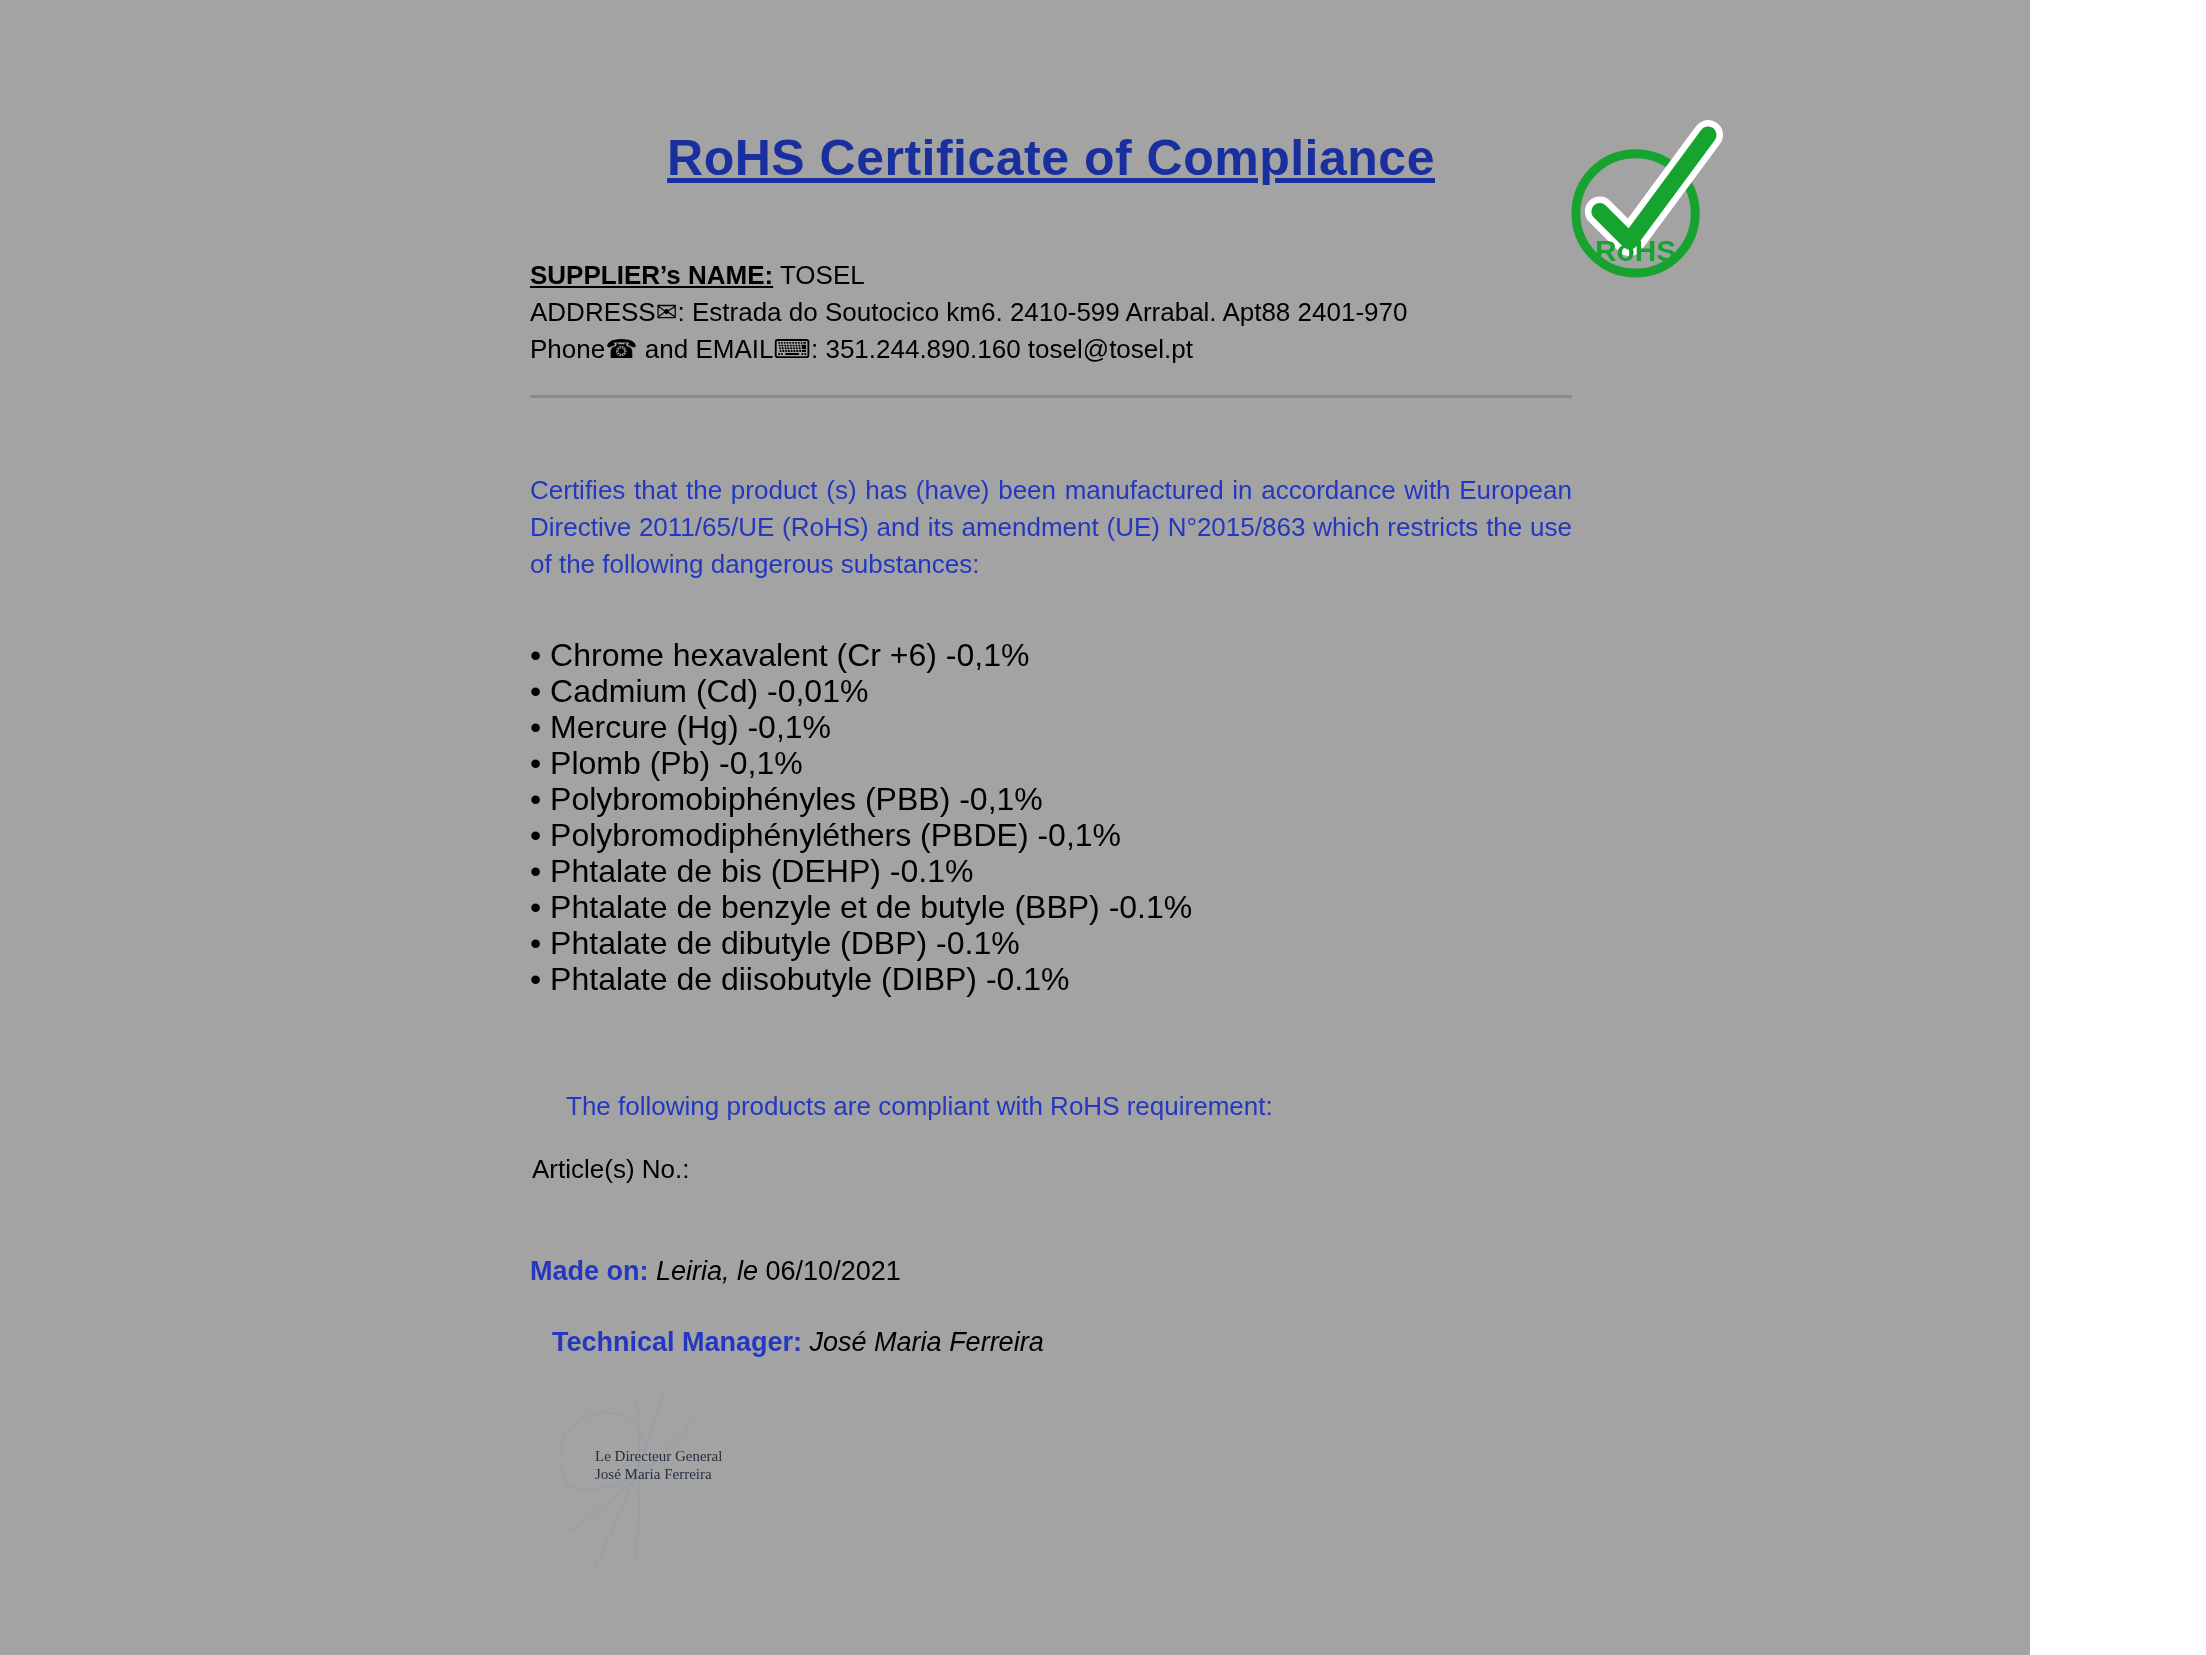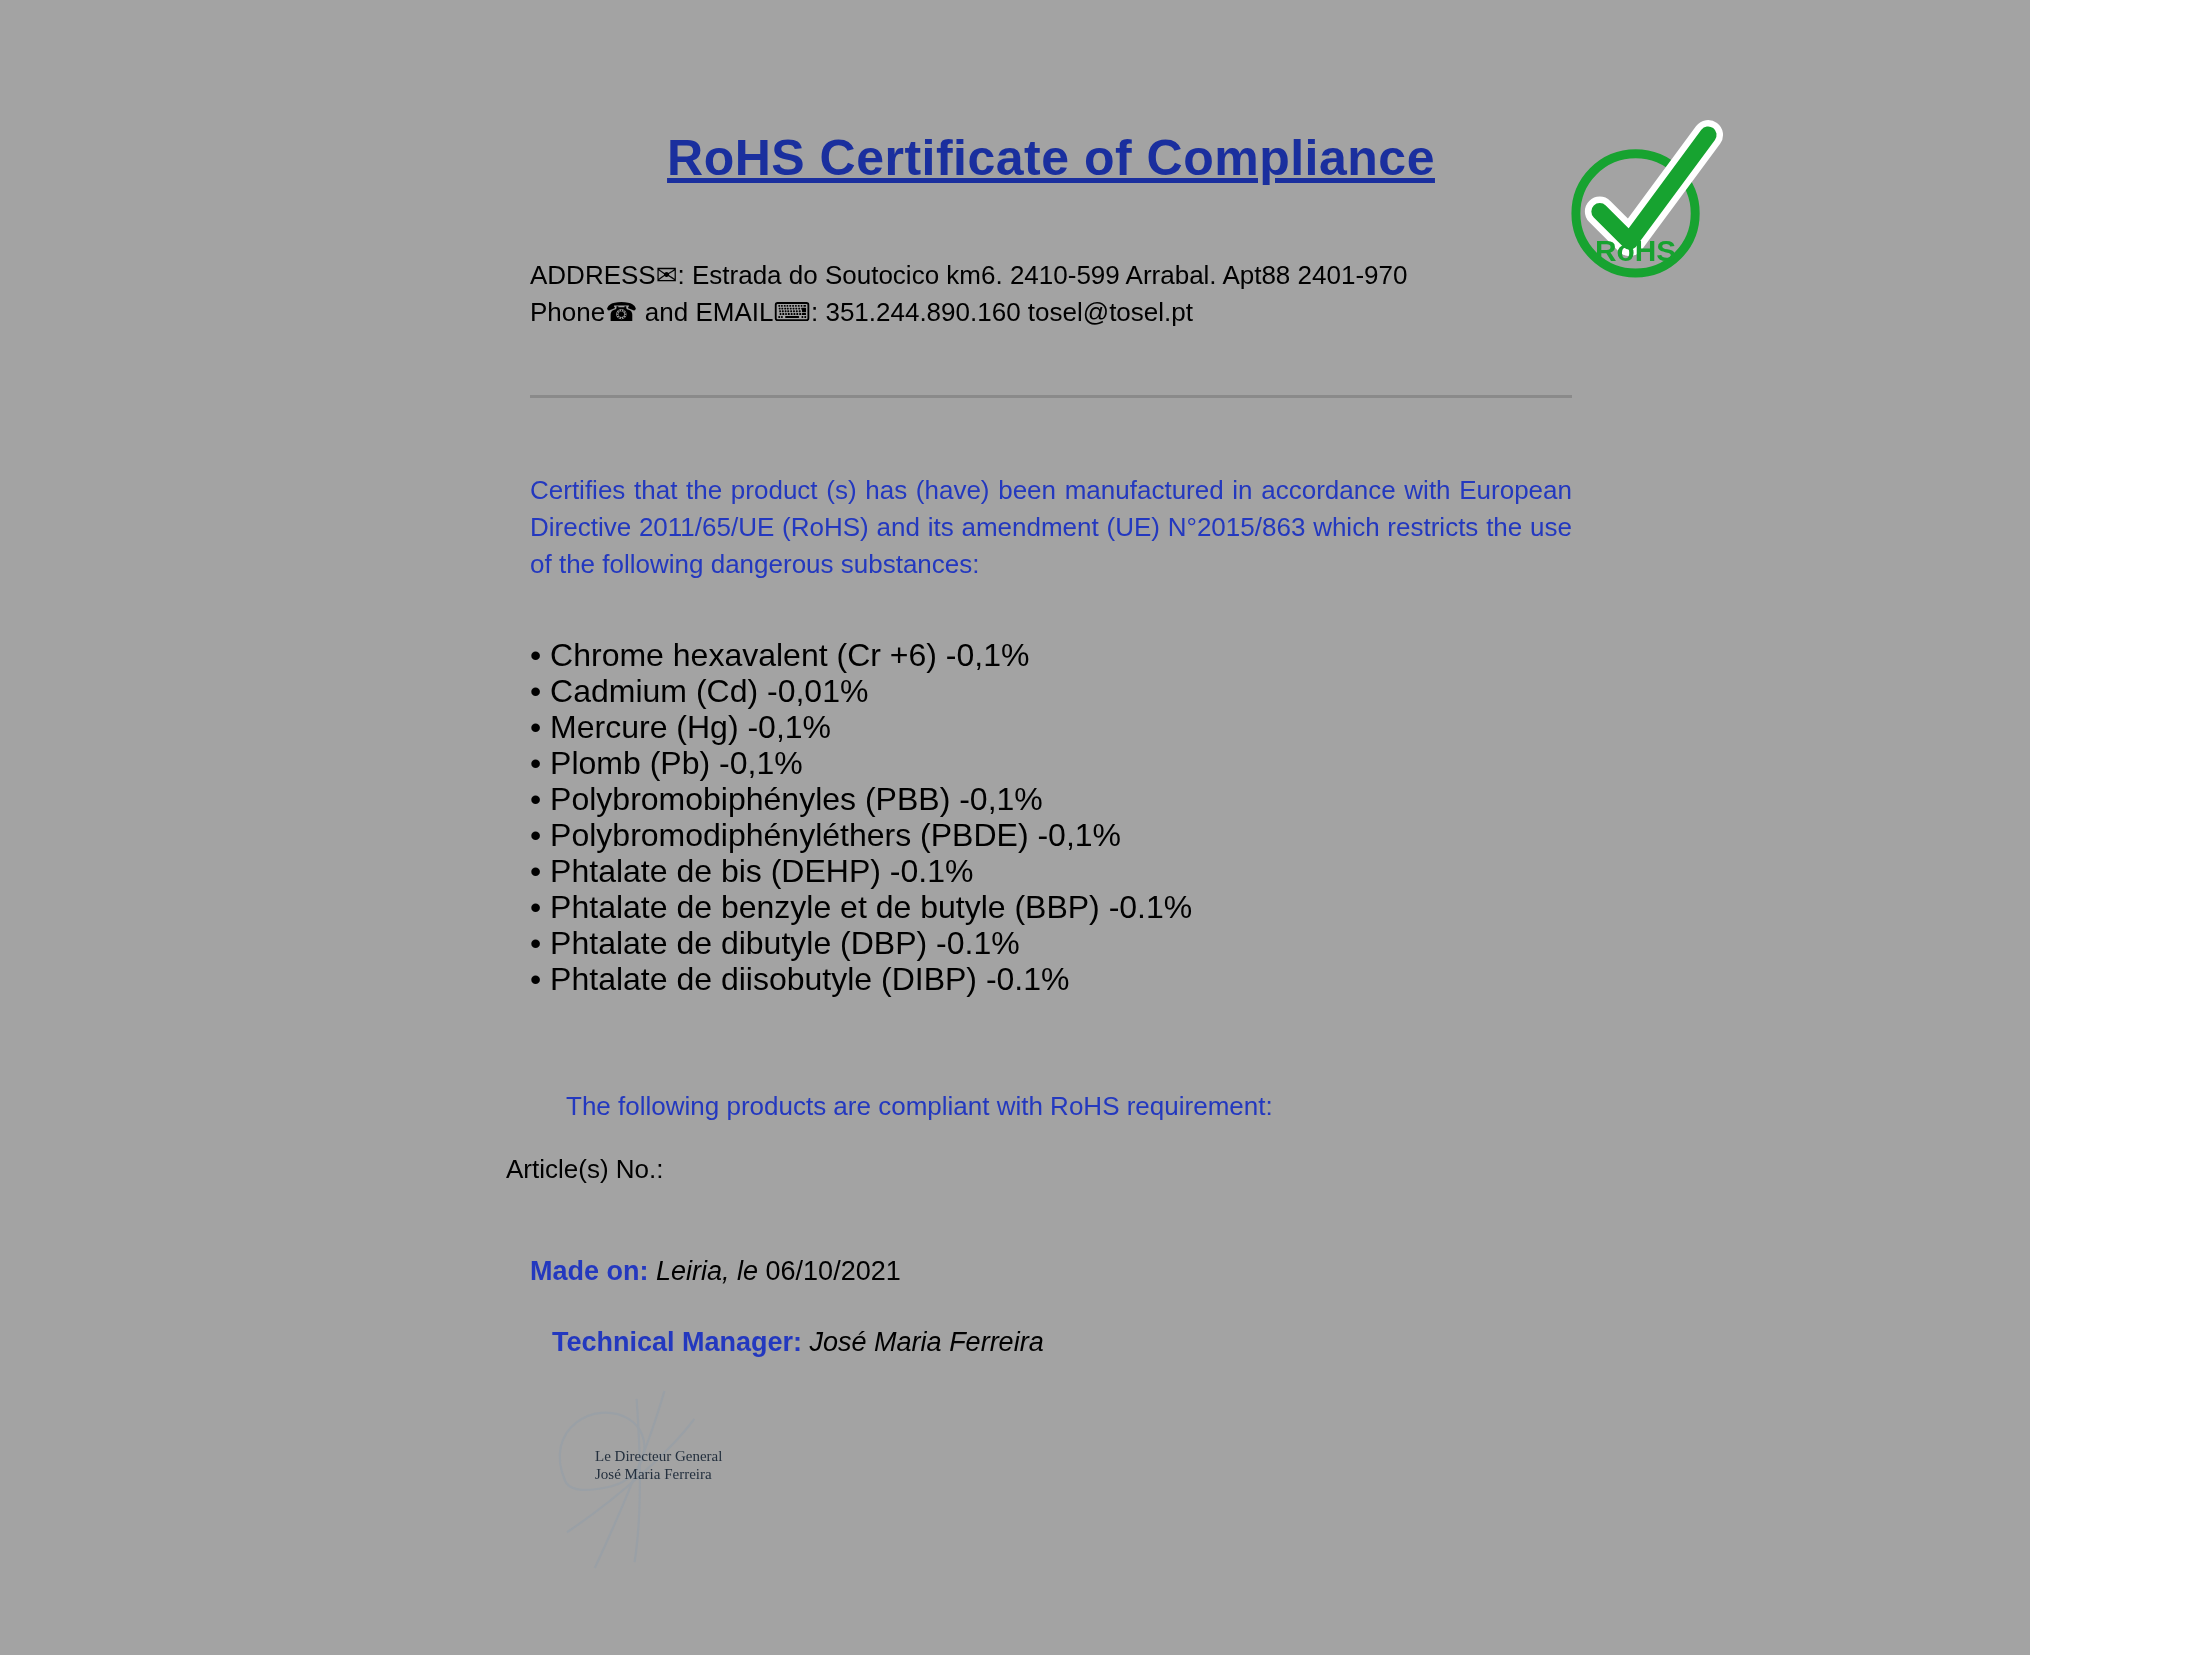--- a/index.html
+++ b/index.html
@@ -70,21 +70,21 @@
   .compliance-statement {
     position: absolute;
     left: 530px; top: 1091px; width: 1042px;
     font-size: 26px;
     color: var(--accent, #2338bf);
     margin-left: 36px;
   }
 
   .article-label {
     position: absolute;
-    left: 506px; top: 1154px; width: 1042px;
+    left: 532px; top: 1154px; width: 1042px;
     font-size: 26px;
     color: #000;
   }
 
   .made-on-line, .manager-line {
     position: absolute;
     left: 530px; width: 1095px;
     font-size: 27px;
   }
   .made-on-line { top: 1256px; }
@@ -116,20 +116,23 @@
   <div class="doc-title">RoHS Certificate of Compliance</div>
 
   <svg class="rohs-logo" viewBox="0 0 172 170" aria-hidden="true">
     <circle class="ring" cx="76" cy="99" r="60"></circle>
     <path class="halo" d="M40 97 L70 127 L149 20"></path>
     <path class="check" d="M40 97 L70 127 L149 20"></path>
     <text x="76" y="147" text-anchor="middle" font-size="30">RoHS</text>
   </svg>
 
   <div class="supplier-block">
+    <div>
+      <span class="supplier-name-label">SUPPLIER’s NAME:</span><span> TOSEL</span>
+    </div>
     <div>
       <span>ADDRESS</span><span class="contact-icon">✉</span><span>: Estrada do Soutocico km6. 2410-599 Arrabal. Apt88 2401-970</span>
     </div>
     <div>
       <span>Phone</span><span class="contact-icon">☎</span><span> and EMAIL</span><span class="contact-icon">⌨</span><span>: 351.244.890.160 tosel@tosel.pt</span>
     </div>
   </div>
 
   <hr class="divider">
 

